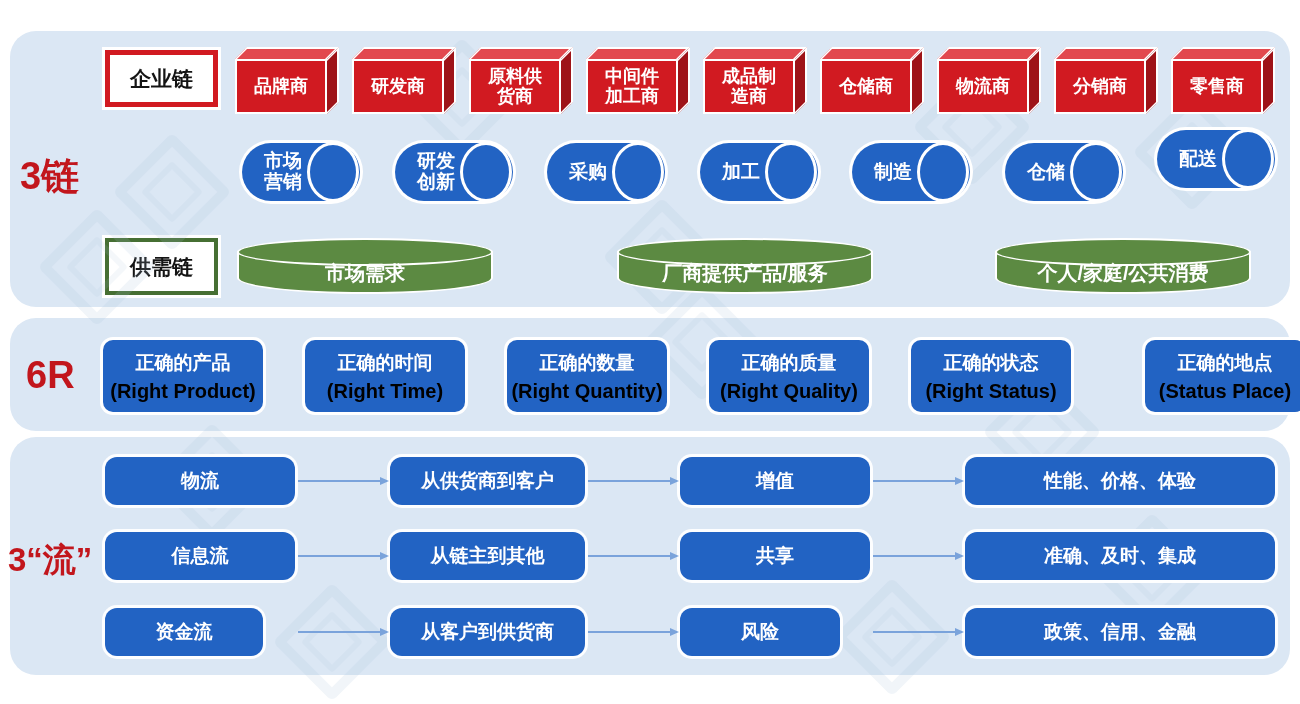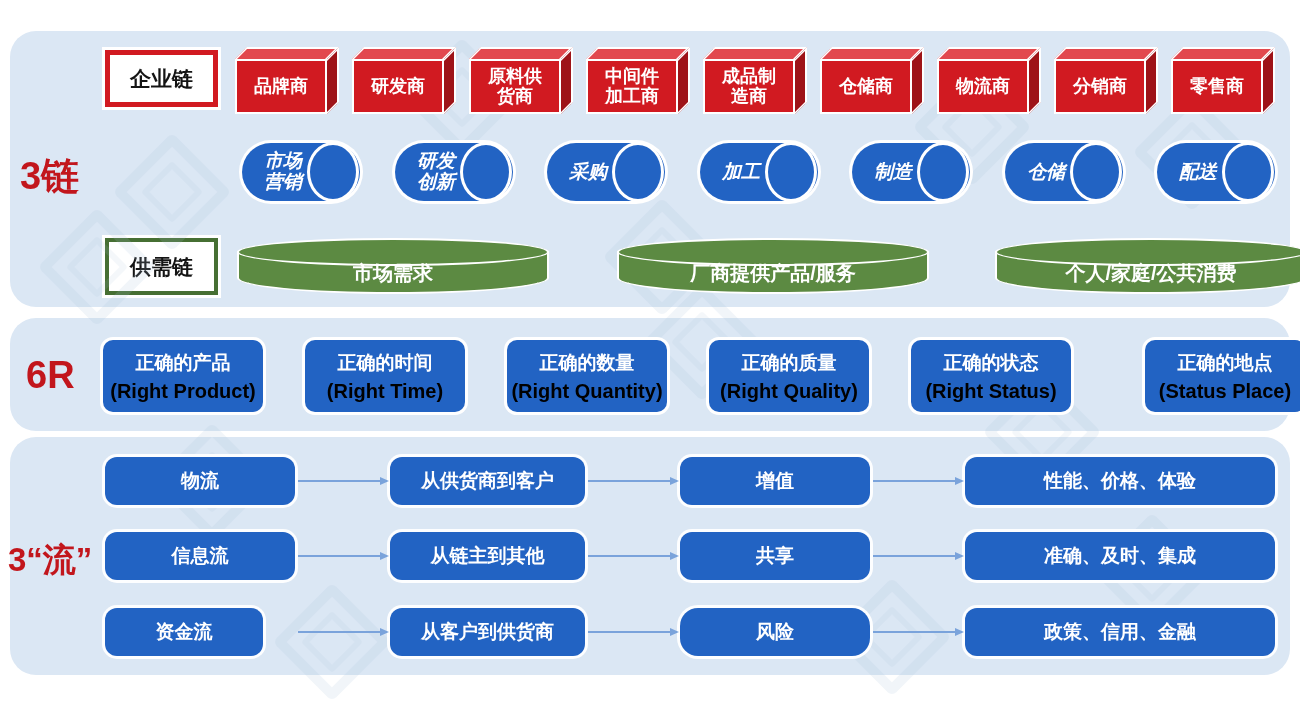--- a/index.html
+++ b/index.html
@@ -39,28 +39,28 @@
   .face-top  { position:absolute; left:0; top:0; width:92px; height:12px; background:var(--red-top);
                transform:skewX(-45deg); transform-origin:0 100%; border:2px solid #fff; border-bottom:none; }
   .face-side { position:absolute; left:92px; top:12px; width:12px; height:55px; background:var(--red-dark);
                transform:skewY(-45deg); transform-origin:0 0; border:2px solid #fff; border-left:none; }
   .face-front{ position:absolute; left:0; top:12px; width:92px; height:55px; background:var(--red);
                border:2px solid #fff; display:flex; align-items:center; justify-content:center; }
   .box-label { color:#fff; font-weight:700; font-size:18px; line-height:1.08; text-align:center; white-space:pre-line; }
 
   
   .cyl { position:absolute; width:118px; height:58px; background:var(--blue); border-radius:29px;
-         box-shadow:0 0 0 3px #fff; display:flex; align-items:center; justify-content:center;font-style:italic; }
+         box-shadow:0 0 0 3px #fff; display:flex; align-items:center; justify-content:center; }
   .cyl::after { content:""; position:absolute; right:1px; top:50%; transform:translateY(-50%);
                 width:46px; height:54px; border:3px solid #fff; border-radius:50%; }
   .cyl-label { color:#fff; font-weight:700; font-size:19px; line-height:1.1; text-align:center;
                white-space:pre-line; padding-right:36px; }
 
   
-  .disk { position:absolute; width:312px; height:56px; }
+  .disk { position:absolute; width:256px; height:56px; }
   .disk-top  { position:absolute; left:0; right:0; top:0; height:28px; background:var(--green);
                border:2px solid #fff; border-radius:50%; z-index:2; }
   .disk-body { position:absolute; left:0; right:0; top:13px; bottom:0; background:var(--green);
                border:2px solid #fff; border-top:none;
                border-bottom-left-radius:50% 16px; border-bottom-right-radius:50% 16px; z-index:1; }
   .disk-label{ position:absolute; left:0; right:0; top:22px; z-index:3; text-align:center;
                color:#fff; font-weight:700; font-size:20px; }
 
   
   .sixr-card { position:absolute; width:160px; height:72px; background:var(--blue); border-radius:10px;
@@ -183,21 +183,21 @@
     </div>
     <div class="cyl" style="left: 700px; top: 143px;">
       <div class="cyl-label">加工</div>
     </div>
     <div class="cyl" style="left: 852px; top: 143px;">
       <div class="cyl-label">制造</div>
     </div>
     <div class="cyl" style="left: 1005px; top: 143px;">
       <div class="cyl-label">仓储</div>
     </div>
-    <div class="cyl" style="left: 1157px; top: 143px;">
+    <div class="cyl" style="left: 1157px; top: 130px;">
       <div class="cyl-label">配送</div>
     </div>
     <div class="disk" style="left: 237px; top: 238px;">
       <div class="disk-top"></div>
       <div class="disk-body"></div>
       <div class="disk-label">市场需求</div>
     </div>
     <div class="disk" style="left: 617px; top: 238px;">
       <div class="disk-top"></div>
       <div class="disk-body"></div>
@@ -241,18 +241,18 @@
     <div class="flow-arrow" style="left: 873px; width: 89px; top: 480px;"></div>
     <div class="flow-box" style="left: 105px; top: 532px; width: 190px;">信息流</div>
     <div class="flow-box" style="left: 390px; top: 532px; width: 195px;">从链主到其他</div>
     <div class="flow-box" style="left: 680px; top: 532px; width: 190px;">共享</div>
     <div class="flow-box" style="left: 965px; top: 532px; width: 310px;">准确、及时、集成</div>
     <div class="flow-arrow" style="left: 298px; width: 89px; top: 555px;"></div>
     <div class="flow-arrow" style="left: 588px; width: 89px; top: 555px;"></div>
     <div class="flow-arrow" style="left: 873px; width: 89px; top: 555px;"></div>
     <div class="flow-box" style="left: 105px; top: 608px; width: 158px;">资金流</div>
     <div class="flow-box" style="left: 390px; top: 608px; width: 195px;">从客户到供货商</div>
-    <div class="flow-box" style="left: 680px; top: 608px; width: 190px; border-radius: 18px;">风险</div>
+    <div class="flow-box" style="left: 680px; top: 608px; width: 160px;">风险</div>
     <div class="flow-box" style="left: 965px; top: 608px; width: 310px;">政策、信用、金融</div>
     <div class="flow-arrow" style="left: 298px; width: 89px; top: 631px;"></div>
     <div class="flow-arrow" style="left: 588px; width: 89px; top: 631px;"></div>
     <div class="flow-arrow" style="left: 873px; width: 89px; top: 631px;"></div>
   </div>
 
 </body></html>

